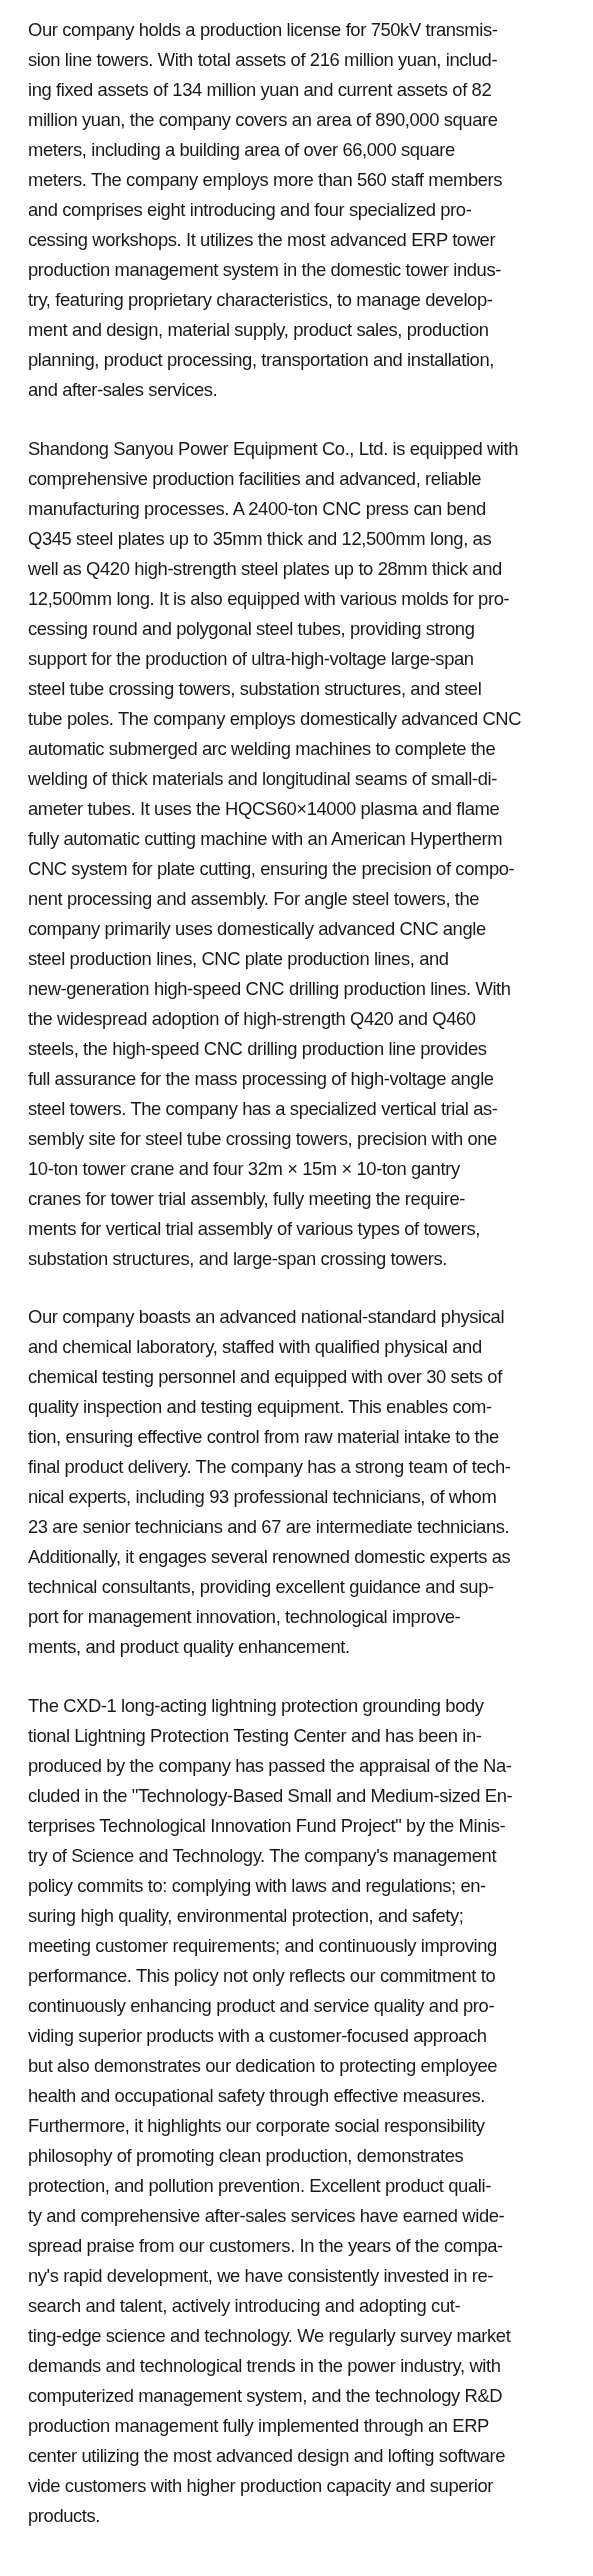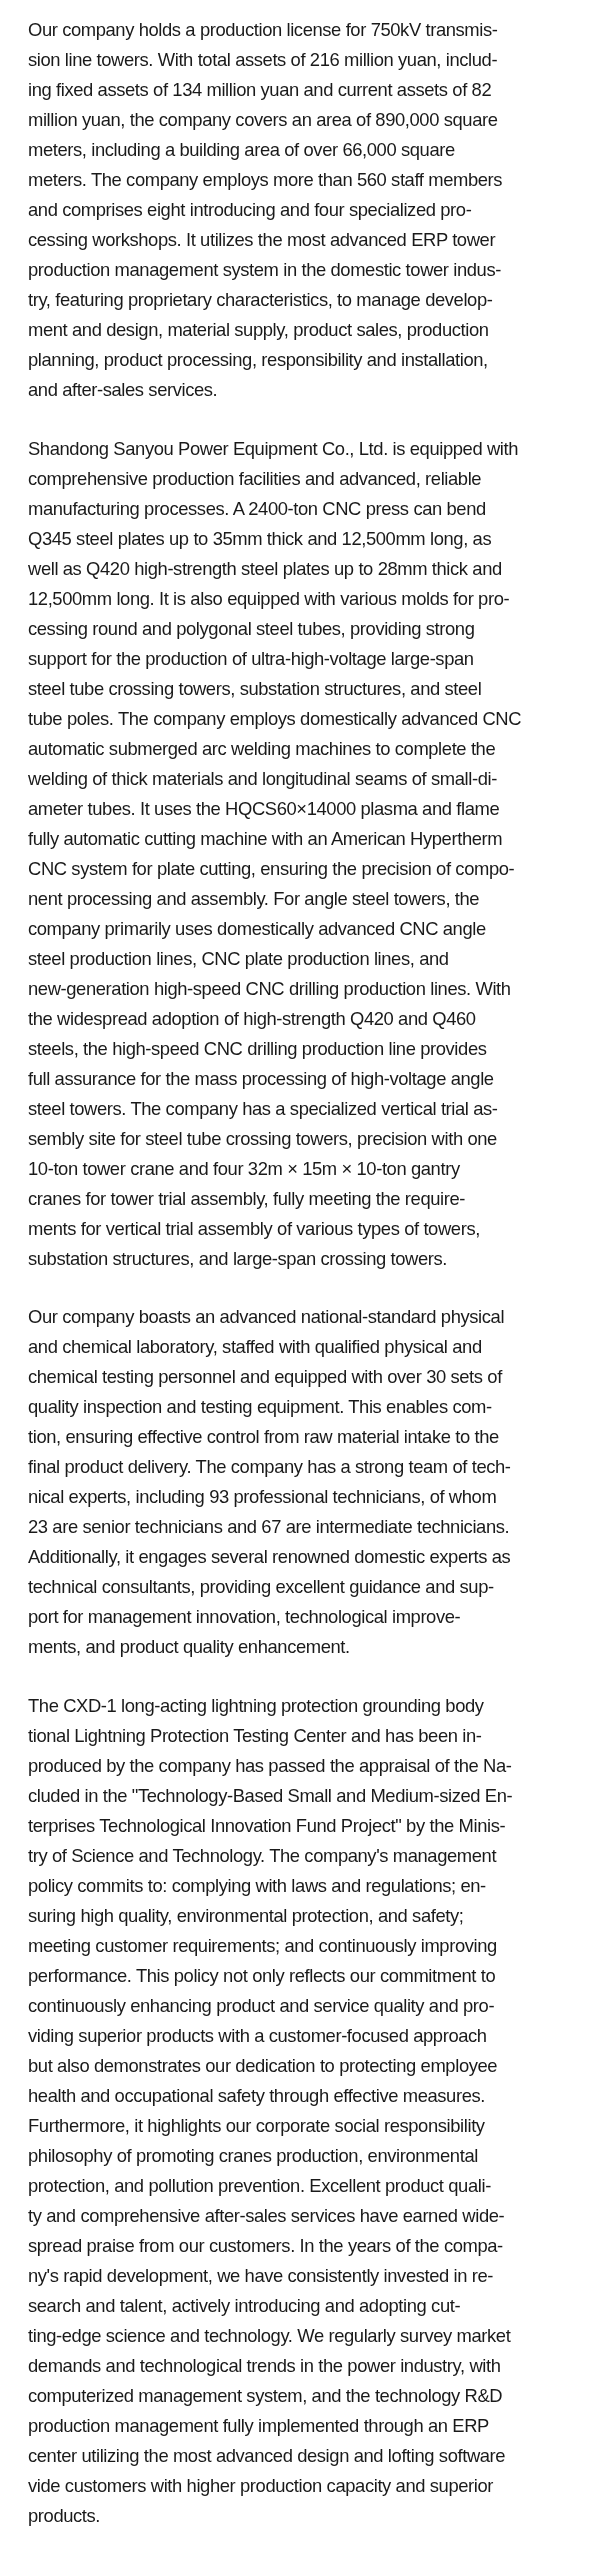--- a/index.html
+++ b/index.html
@@ -47,21 +47,21 @@
         <span class="line">sion line towers. With total assets of 216 million yuan, includ-</span>
         <span class="line">ing fixed assets of 134 million yuan and current assets of 82</span>
         <span class="line">million yuan, the company covers an area of 890,000 square</span>
         <span class="line">meters, including a building area of over 66,000 square</span>
         <span class="line">meters. The company employs more than 560 staff members</span>
         <span class="line">and comprises eight introducing and four specialized pro-</span>
         <span class="line">cessing workshops. It utilizes the most advanced ERP tower</span>
         <span class="line">production management system in the domestic tower indus-</span>
         <span class="line">try, featuring proprietary characteristics, to manage develop-</span>
         <span class="line">ment and design, material supply, product sales, production</span>
-        <span class="line">planning, product processing, responsibility and installation,</span>
+        <span class="line">planning, product processing, transportation and installation,</span>
         <span class="line">and after-sales services.</span>
       </p>
       <p class="paragraph">
         <span class="line">Shandong Sanyou Power Equipment Co., Ltd. is equipped with</span>
         <span class="line">comprehensive production facilities and advanced, reliable</span>
         <span class="line">manufacturing processes. A 2400-ton CNC press can bend</span>
         <span class="line">Q345 steel plates up to 35mm thick and 12,500mm long, as</span>
         <span class="line">well as Q420 high-strength steel plates up to 28mm thick and</span>
         <span class="line">12,500mm long. It is also equipped with various molds for pro-</span>
         <span class="line">cessing round and polygonal steel tubes, providing strong</span>
@@ -110,21 +110,21 @@
         <span class="line">try of Science and Technology. The company's management</span>
         <span class="line">policy commits to: complying with laws and regulations; en-</span>
         <span class="line">suring high quality, environmental protection, and safety;</span>
         <span class="line">meeting customer requirements; and continuously improving</span>
         <span class="line">performance. This policy not only reflects our commitment to</span>
         <span class="line">continuously enhancing product and service quality and pro-</span>
         <span class="line">viding superior products with a customer-focused approach</span>
         <span class="line">but also demonstrates our dedication to protecting employee</span>
         <span class="line">health and occupational safety through effective measures.</span>
         <span class="line">Furthermore, it highlights our corporate social responsibility</span>
-        <span class="line">philosophy of promoting cranes production, environmental</span>
+        <span class="line">philosophy of promoting clean production, demonstrates</span>
         <span class="line">protection, and pollution prevention. Excellent product quali-</span>
         <span class="line">ty and comprehensive after-sales services have earned wide-</span>
         <span class="line">spread praise from our customers. In the years of the compa-</span>
         <span class="line">ny's rapid development, we have consistently invested in re-</span>
         <span class="line">search and talent, actively introducing and adopting cut-</span>
         <span class="line">ting-edge science and technology. We regularly survey market</span>
         <span class="line">demands and technological trends in the power industry, with</span>
         <span class="line">computerized management system, and the technology R&amp;D</span>
         <span class="line">production management fully implemented through an ERP</span>
         <span class="line">center utilizing the most advanced design and lofting software</span>

